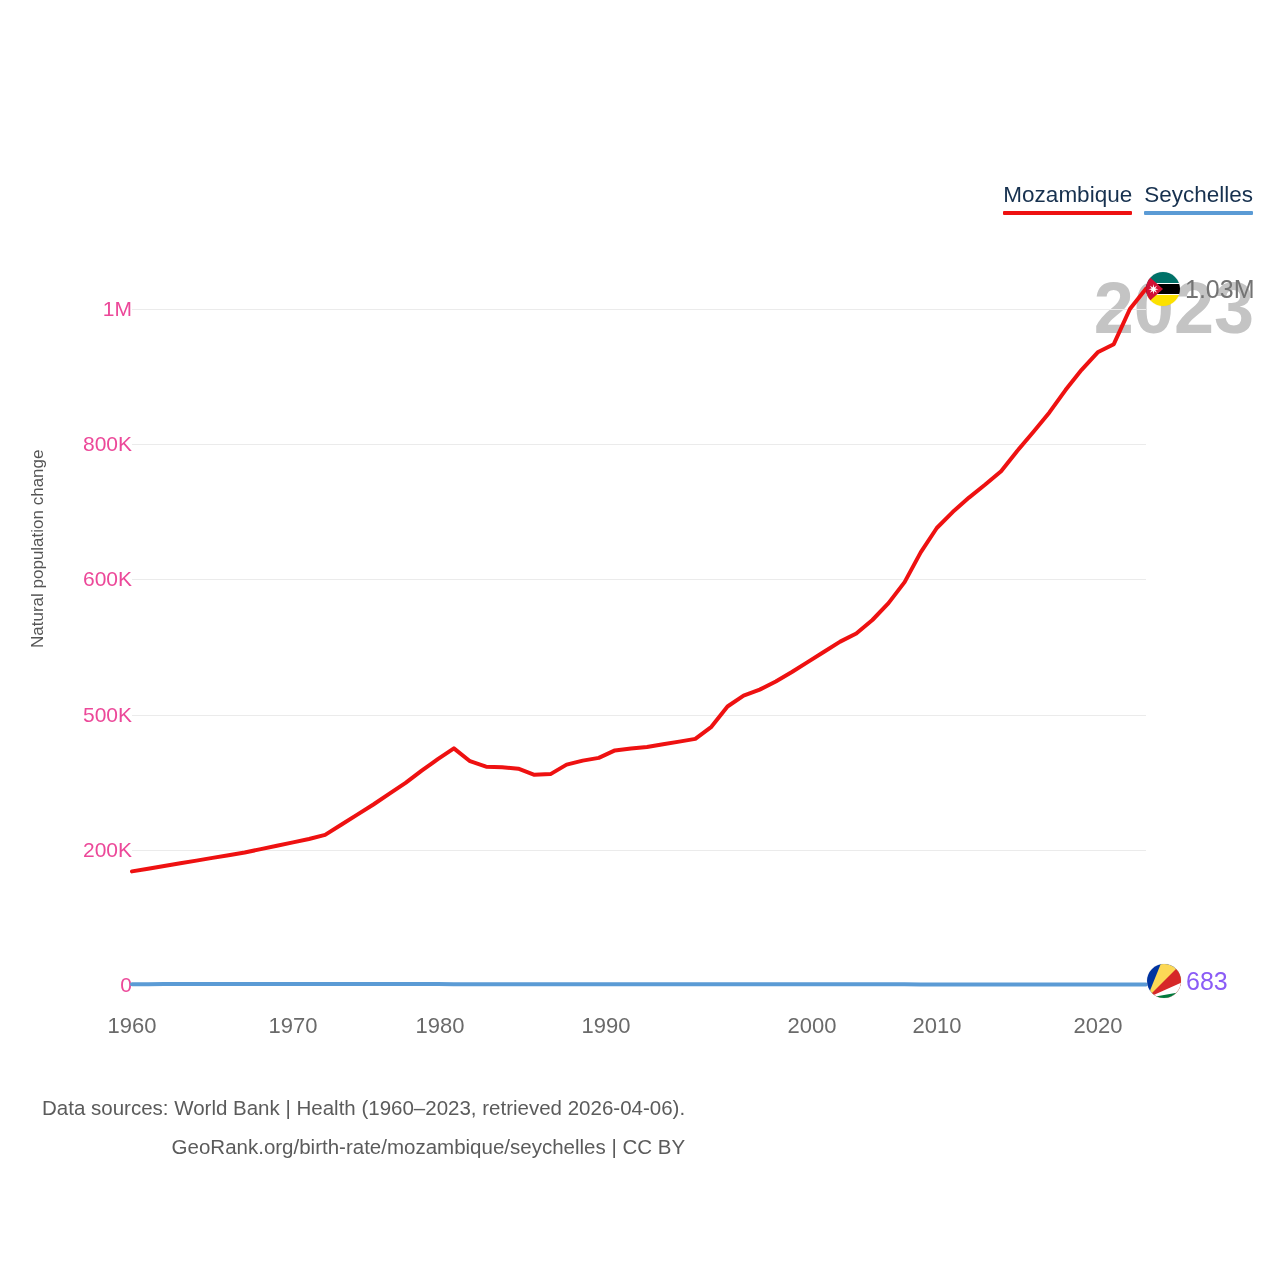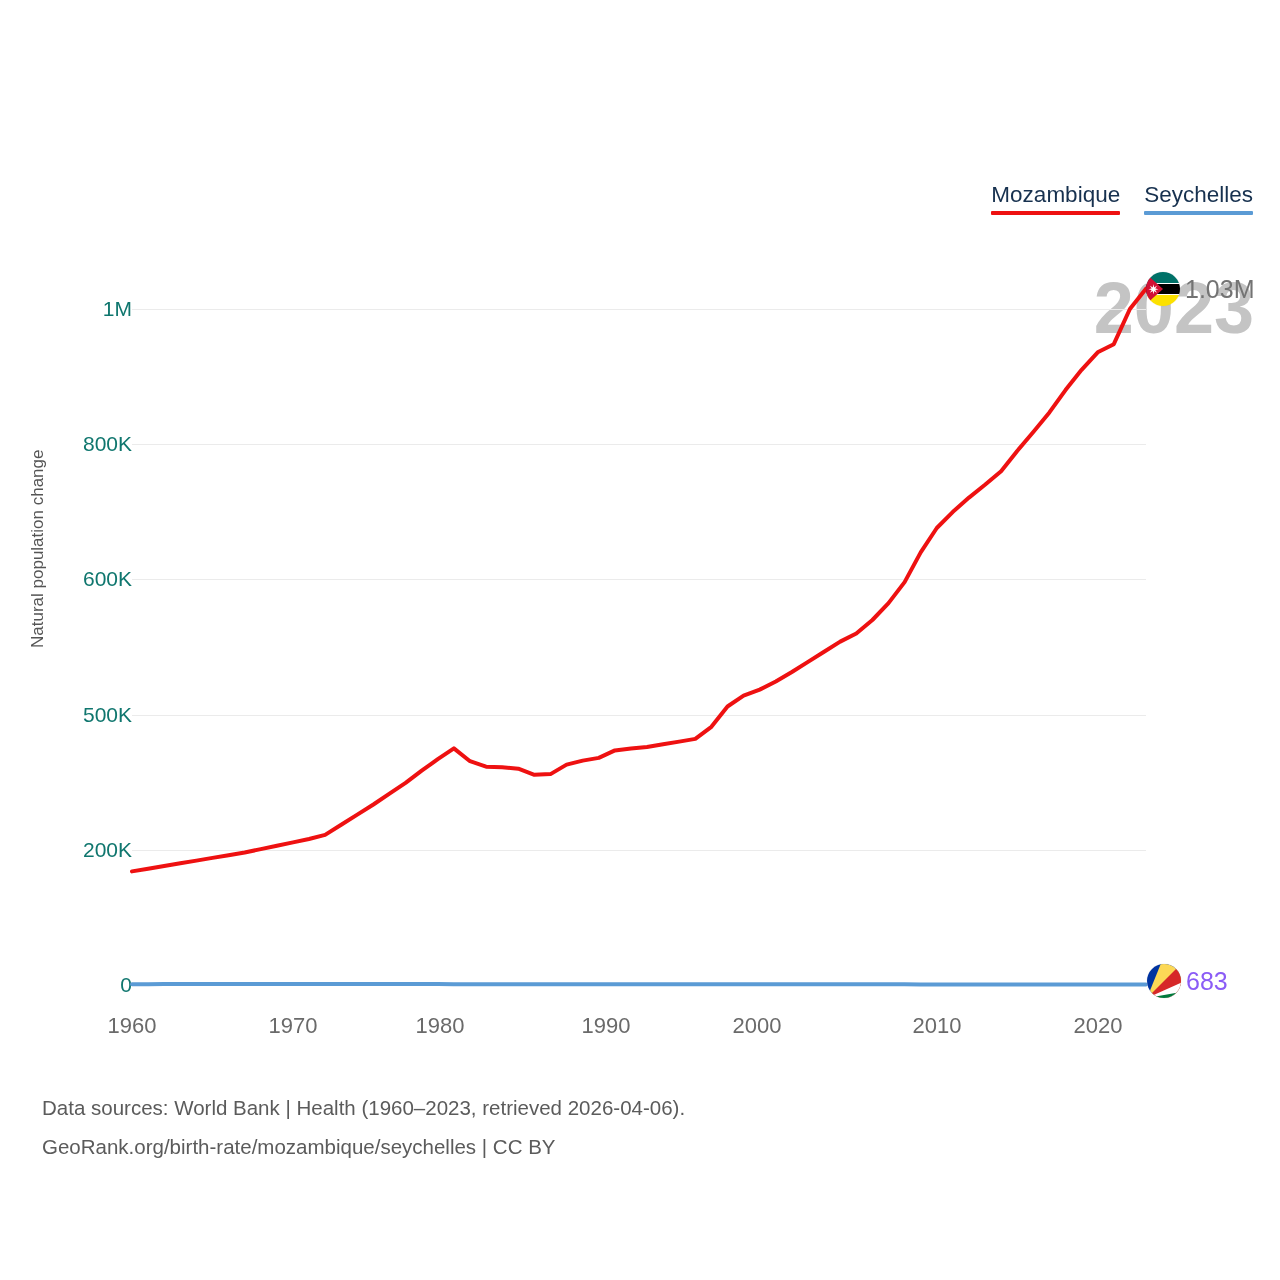--- a/index.html
+++ b/index.html
@@ -30,21 +30,21 @@
     color: #17314f;
     white-space: nowrap;
   }
   
   #legend {
     position: absolute;
     right: 27px;
     top: 182px;
     display: flex;
     align-items: flex-start;
-    gap: 24px;
+    gap: 12px;
   }
   .legend-item {
     display: flex;
     flex-direction: column;
     align-items: center;
     cursor: pointer;
   }
   .legend-label {
     font-size: 22.5px;
     color: #17314f;
@@ -80,21 +80,21 @@
     font-weight: bold;
     color: #c4c4c4;
     letter-spacing: 0px;
     line-height: 80px;
     user-select: none;
   }
   .y-tick-label {
     position: absolute;
     right: 1148px;
     font-size: 21px;
-    color: #0f766e;
+    color: #ec4899;
     text-align: right;
     white-space: nowrap;
     transform: translateY(-50%);
   }
   #y-axis-title {
     position: absolute;
     left: 28px;
     top: 648px;
     font-size: 17px;
     color: #555555;
@@ -153,21 +153,21 @@
                   transform-origin: 0% 100%; }
   
   #footer {
     position: absolute;
     left: 42px;
     top: 1088px;
     font-size: 20.5px;
     line-height: 39px;
     color: #5b5b5b;
   }
-  #footer div { white-space: nowrap; }
+  #footer div { white-space: nowrap; text-align: right; }
 </style>
 </head>
 <body>
 
 <div id="chart-card">
 
 
   <div id="legend">
     <div class="legend-item">
       <span class="legend-label">Mozambique</span>
@@ -200,21 +200,21 @@
 
   <svg id="series-svg" viewBox="0 0 1280 1280">
     <polyline id="series-mozambique" fill="none" stroke="#ee1111" stroke-width="4" stroke-linejoin="round" stroke-linecap="round" points="132.0,871.4 148.1,868.7 164.2,866.0 180.3,863.3 196.4,860.6 212.5,857.9 228.6,855.2 244.7,852.5 260.8,849.1 276.9,845.7 293.0,842.4 309.0,839.0 325.1,834.9 341.2,824.8 357.3,814.6 373.4,804.5 389.5,793.7 405.6,782.9 421.7,770.7 437.8,759.2 453.9,748.4 470.0,761.2 486.1,766.7 502.2,767.3 518.3,768.7 534.4,774.8 550.5,774.1 566.6,764.6 582.7,760.6 598.8,757.9 614.9,750.4 631.0,748.4 647.0,747.0 663.1,744.3 679.2,741.6 695.3,738.9 711.4,726.8 727.5,706.5 743.6,695.7 759.7,689.6 775.8,681.5 791.9,672.0 808.0,661.9 824.1,651.7 840.2,641.6 856.3,633.5 872.4,620.0 888.5,603.1 904.6,582.1 920.7,552.4 936.8,528.0 952.9,511.8 969.0,497.6 985.0,484.8 1001.1,471.2 1017.2,451.0 1033.3,432.0 1049.4,412.4 1065.5,390.1 1081.6,369.8 1097.7,352.3 1113.8,344.2 1129.9,309.0 1146.0,288.7"></polyline>
     <polyline id="series-seychelles" fill="none" stroke="#5b9bd5" stroke-width="4" stroke-linejoin="round" stroke-linecap="round" points="132.0,984.2 148.1,984.2 164.2,984.1 180.3,984.1 196.4,984.1 212.5,984.0 228.6,984.0 244.7,984.0 260.8,984.0 276.9,984.0 293.0,984.1 309.0,984.1 325.1,984.1 341.2,984.1 357.3,984.1 373.4,984.1 389.5,984.1 405.6,984.1 421.7,984.1 437.8,984.1 453.9,984.2 470.0,984.2 486.1,984.2 502.2,984.2 518.3,984.2 534.4,984.2 550.5,984.2 566.6,984.2 582.7,984.2 598.8,984.2 614.9,984.2 631.0,984.2 647.0,984.2 663.1,984.2 679.2,984.2 695.3,984.3 711.4,984.3 727.5,984.3 743.6,984.3 759.7,984.3 775.8,984.3 791.9,984.3 808.0,984.3 824.1,984.3 840.2,984.3 856.3,984.3 872.4,984.3 888.5,984.3 904.6,984.3 920.7,984.4 936.8,984.4 952.9,984.4 969.0,984.4 985.0,984.4 1001.1,984.4 1017.2,984.4 1033.3,984.4 1049.4,984.5 1065.5,984.5 1081.6,984.5 1097.7,984.5 1113.8,984.5 1129.9,984.5 1146.0,984.5"></polyline>
   </svg>
 
   <div class="x-tick-label" style="left:132px">1960</div>
   <div class="x-tick-label" style="left:293px">1970</div>
   <div class="x-tick-label" style="left:440px">1980</div>
   <div class="x-tick-label" style="left:606px">1990</div>
-  <div class="x-tick-label" style="left:757px">2000</div>
+  <div class="x-tick-label" style="left:812px">2000</div>
   <div class="x-tick-label" style="left:937px">2010</div>
   <div class="x-tick-label" style="left:1098px">2020</div>
 
   <div class="end-marker" style="left:1146px; top:272px">
     <span class="flag-badge flag-mz">
       <span class="mz-green"></span>
       <span class="mz-white1"></span>
       <span class="mz-black"></span>
       <span class="mz-white2"></span>
       <span class="mz-yellow"></span>

